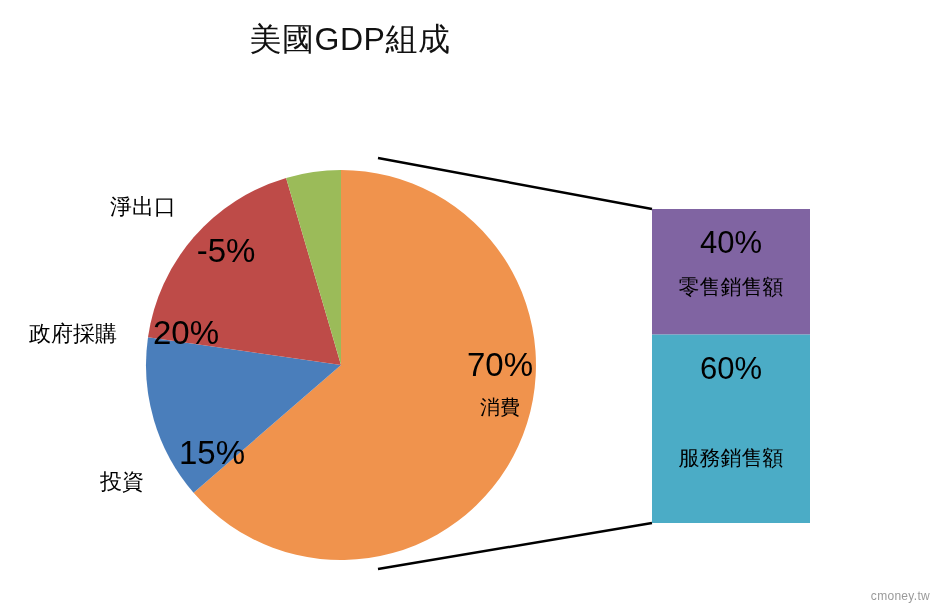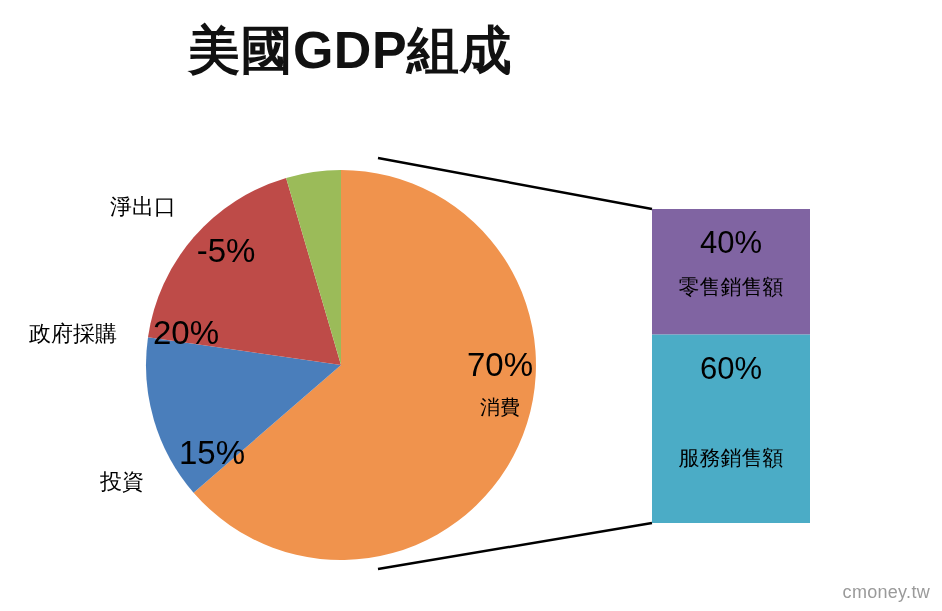--- a/index.html
+++ b/index.html
@@ -17,22 +17,22 @@
     height: 611px;
     background: #ffffff;
     overflow: hidden;
   }
   #chart-title {
     position: absolute;
     left: 0;
     top: 22px;
     width: 700px;
     text-align: center;
-    font-size: 52px;
-    font-weight: 700;
+    font-size: 32px;
+    font-weight: 400;
     letter-spacing: 0.5px;
     line-height: 1.1;
     color: #111111;
     white-space: nowrap;
   }
   svg.figure {
     position: absolute;
     left: 0;
     top: 0;
   }
@@ -63,21 +63,21 @@
   }
   .leader {
     stroke: #000000;
     stroke-width: 2.4;
     fill: none;
   }
   #watermark {
     position: absolute;
     right: 12px;
     bottom: 8px;
-    font-size: 18px;
+    font-size: 12px;
     color: #9a9a9a;
     letter-spacing: 0.3px;
   }
 </style>
 </head>
 <body>
 
 <div id="canvas">
 
   <div id="chart-title">美國GDP組成</div>

